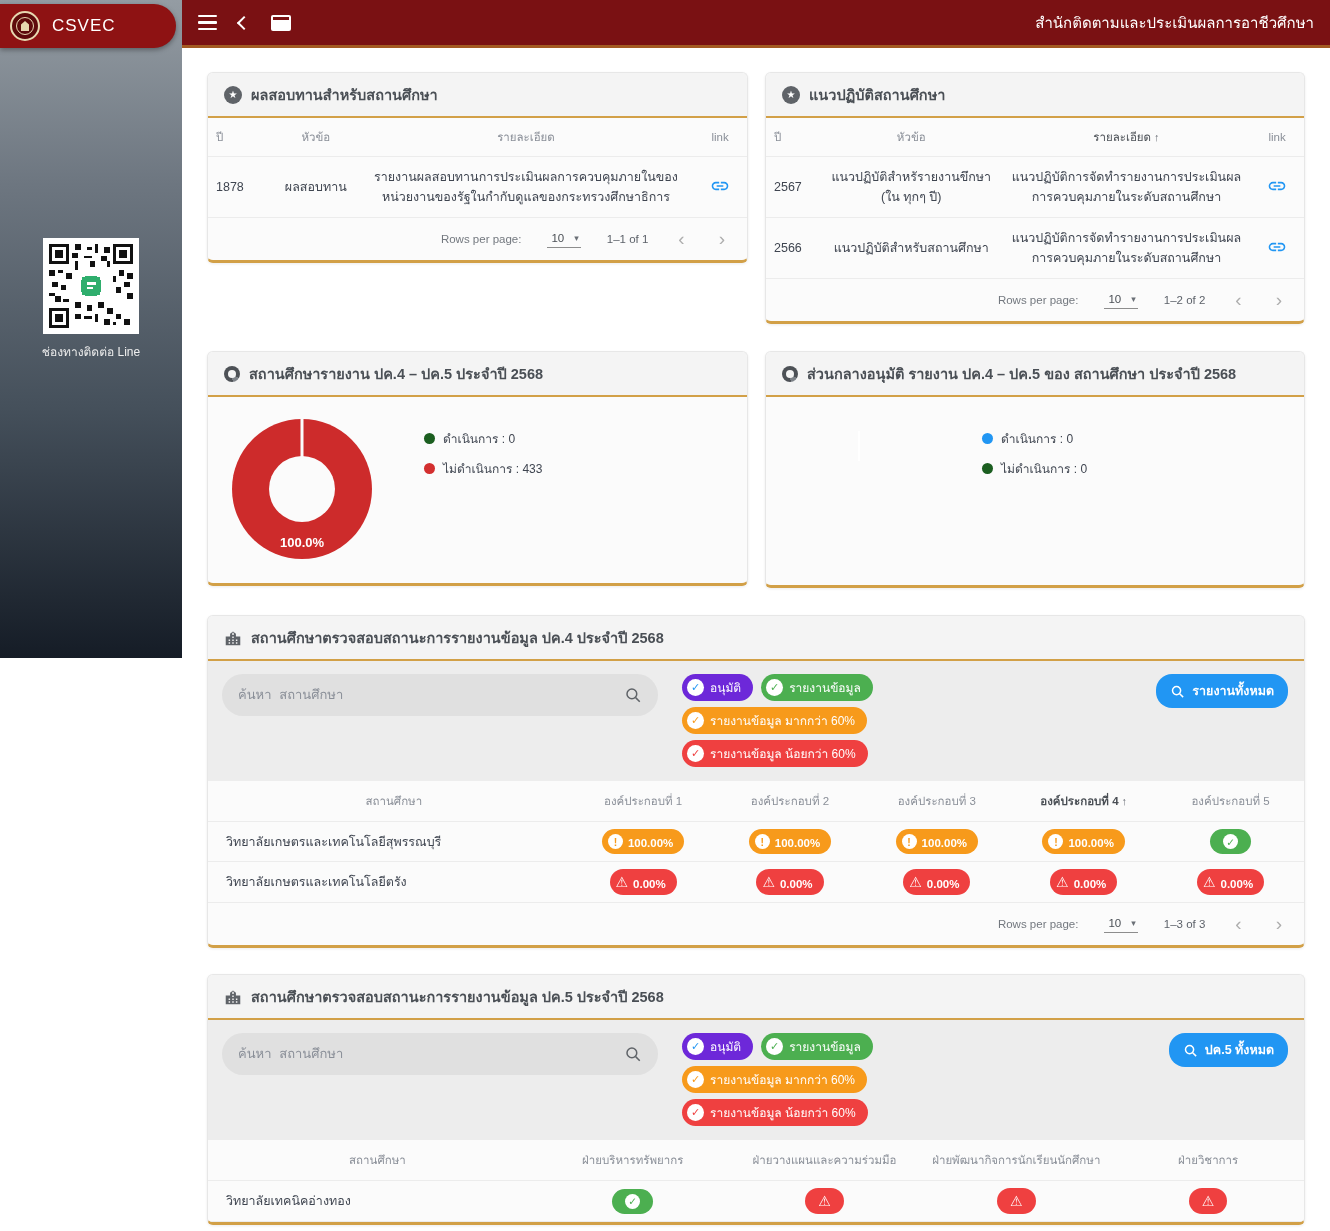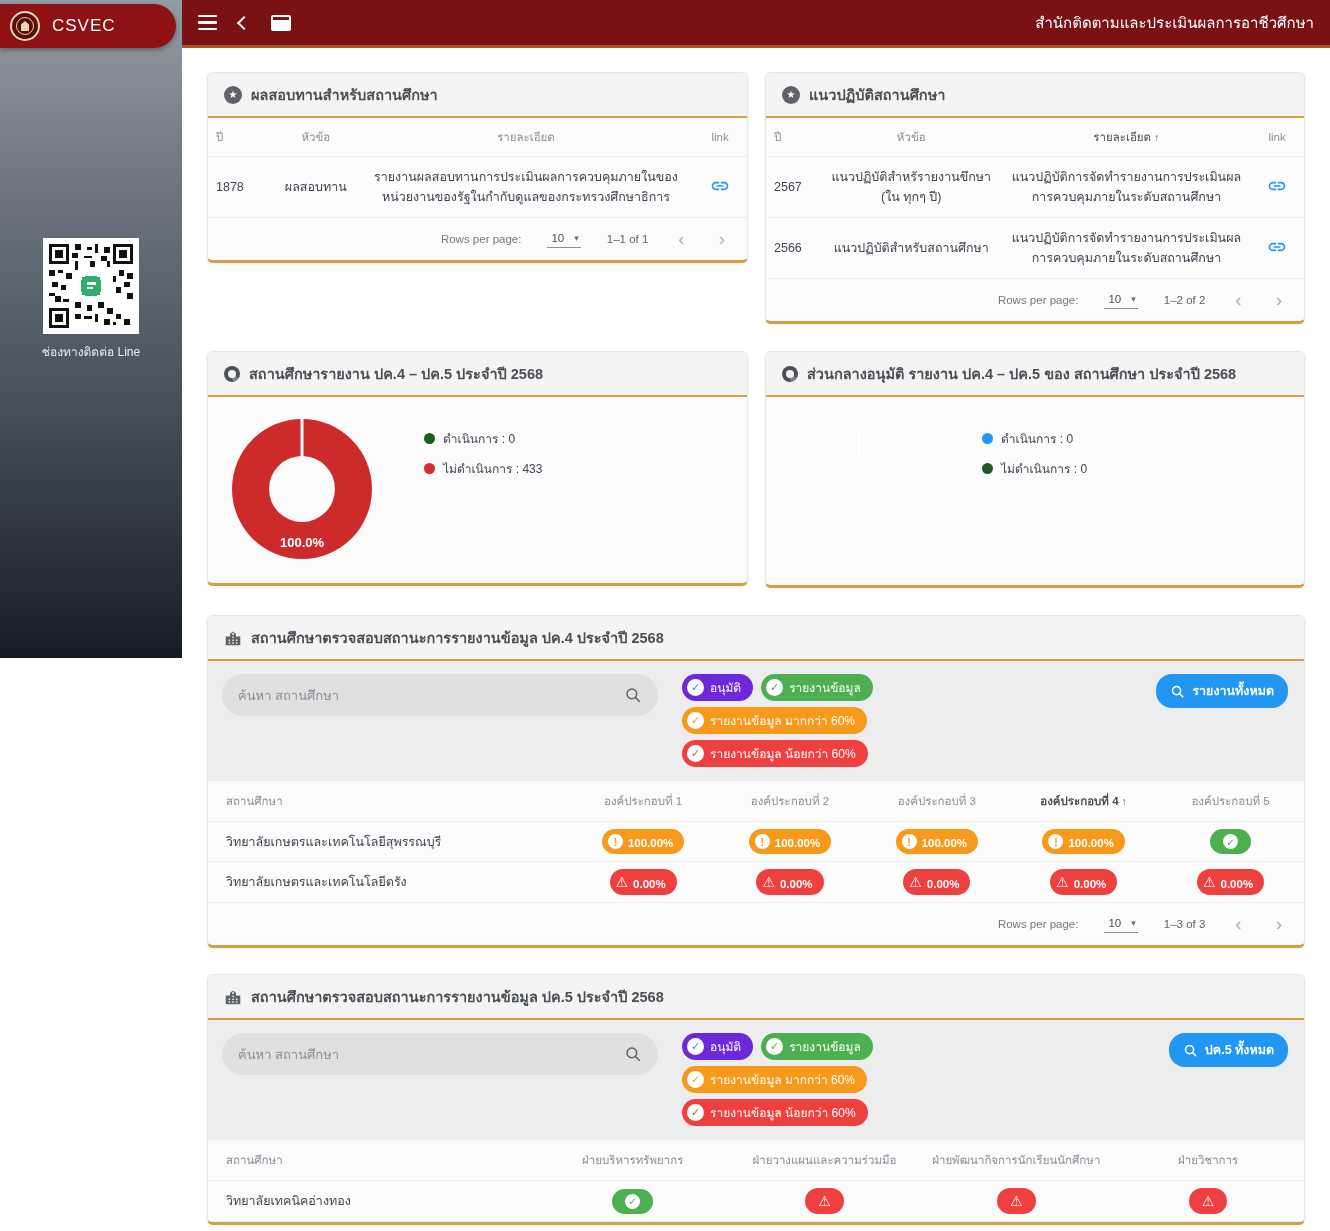--- a/index.html
+++ b/index.html
@@ -92,41 +92,41 @@
   .dot-dkgreen { background:#1b5e20; } .dot-red { background:#d32f2f; } .dot-blue { background:#2196f3; }
   .empty-chart { width:140px; height:140px; position:relative; flex:0 0 auto; }
   .empty-chart .tick { position:absolute; left:68px; top:12px; width:2px; height:30px; background:#fff; }
   .approve-body { min-height:188px; }
 
   
   .filter-zone { background:#ededed; padding:13px 16px 14px 14px; display:flex; align-items:flex-start; }
   .search-box { width:436px; height:42px; background:#e0e0e0; border-radius:21px; display:flex; align-items:center;
     padding:0 16px; flex:0 0 auto; }
   .search-box input { flex:1; border:none; outline:none; background:transparent; font-size:13px; color:#3f4550;
-    font-family:Liberation Sans, sans-serif; }
+    font-family:Liberation Mono, monospace; }
   .search-box input::placeholder { color:#8a8f98; }
   .search-icon { flex:0 0 auto; display:flex; }
   .chips { margin-left:24px; display:flex; flex-direction:column; gap:6px; }
   .chip-row { display:flex; gap:8px; }
   .chip { display:inline-flex; align-items:center; gap:6px; border-radius:15px; color:#fff; font-size:12px;
     padding:4px 12px 4px 5px; cursor:pointer; }
   .chip::before { content:"\2713"; width:17px; height:17px; background:#fff; border-radius:50%;
     display:flex; align-items:center; justify-content:center; font-size:11px; font-weight:700; }
   .chip-blue { background:#6d28d9; } .chip-blue::before { color:#2196f3; }
   .chip-green { background:#4caf50; } .chip-green::before { color:#4caf50; }
   .chip-orange { background:#f79a1b; } .chip-orange::before { color:#f79a1b; }
   .chip-red { background:#ef4040; } .chip-red::before { color:#ef4040; }
   .btn-all { margin-left:auto; background:#2196f3; color:#fff; border:none; border-radius:16px; padding:7px 14px;
     display:inline-flex; align-items:center; gap:7px; font-size:12.5px; font-weight:600; cursor:pointer;
     font-family:inherit; flex:0 0 auto; }
 
   
   table.status { width:100%; border-collapse:collapse; }
   table.status th { font-size:11.5px; color:#8a8f98; font-weight:400; padding:11px 8px; border-bottom:1px solid #ececec; text-align:center; }
-  table.status th:first-child { text-align:left; padding-left:18px; }
+  table.status th:first-child { text-align:center; padding-left:18px; }
   table.status th.sorted { font-weight:700; color:#4a4f55; }
   table.status td { padding:7px 8px; border-bottom:1px solid #ececec; text-align:center; font-size:12.5px; color:#3f4550; }
   table.status td.sname { text-align:left; padding-left:18px; }
   .pc4 .name-col { width:33%; } .pc4 .comp-col { width:13.4%; }
   .pc5 .name-col { width:30%; } .pc5 .dept-col { width:17.5%; }
 
   .badge { display:inline-flex; align-items:flex-end; gap:5px; border-radius:14px; color:#fff; font-weight:700;
     font-size:11.5px; padding:5px 11px 5px 6px; }
   .badge::before { width:15px; height:15px; border-radius:50%; background:#fff; display:flex; align-items:center;
     justify-content:center; font-size:10.5px; font-weight:800; }

